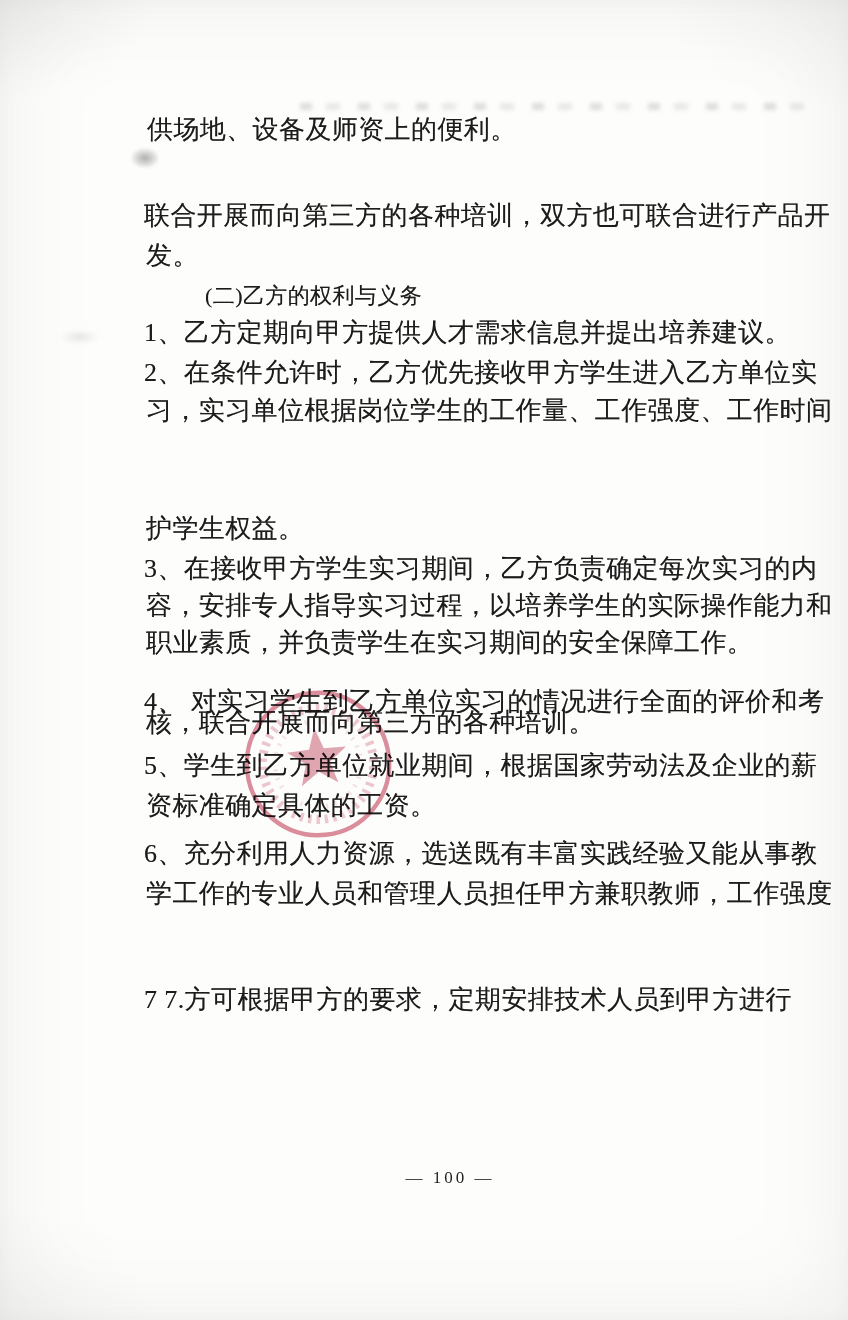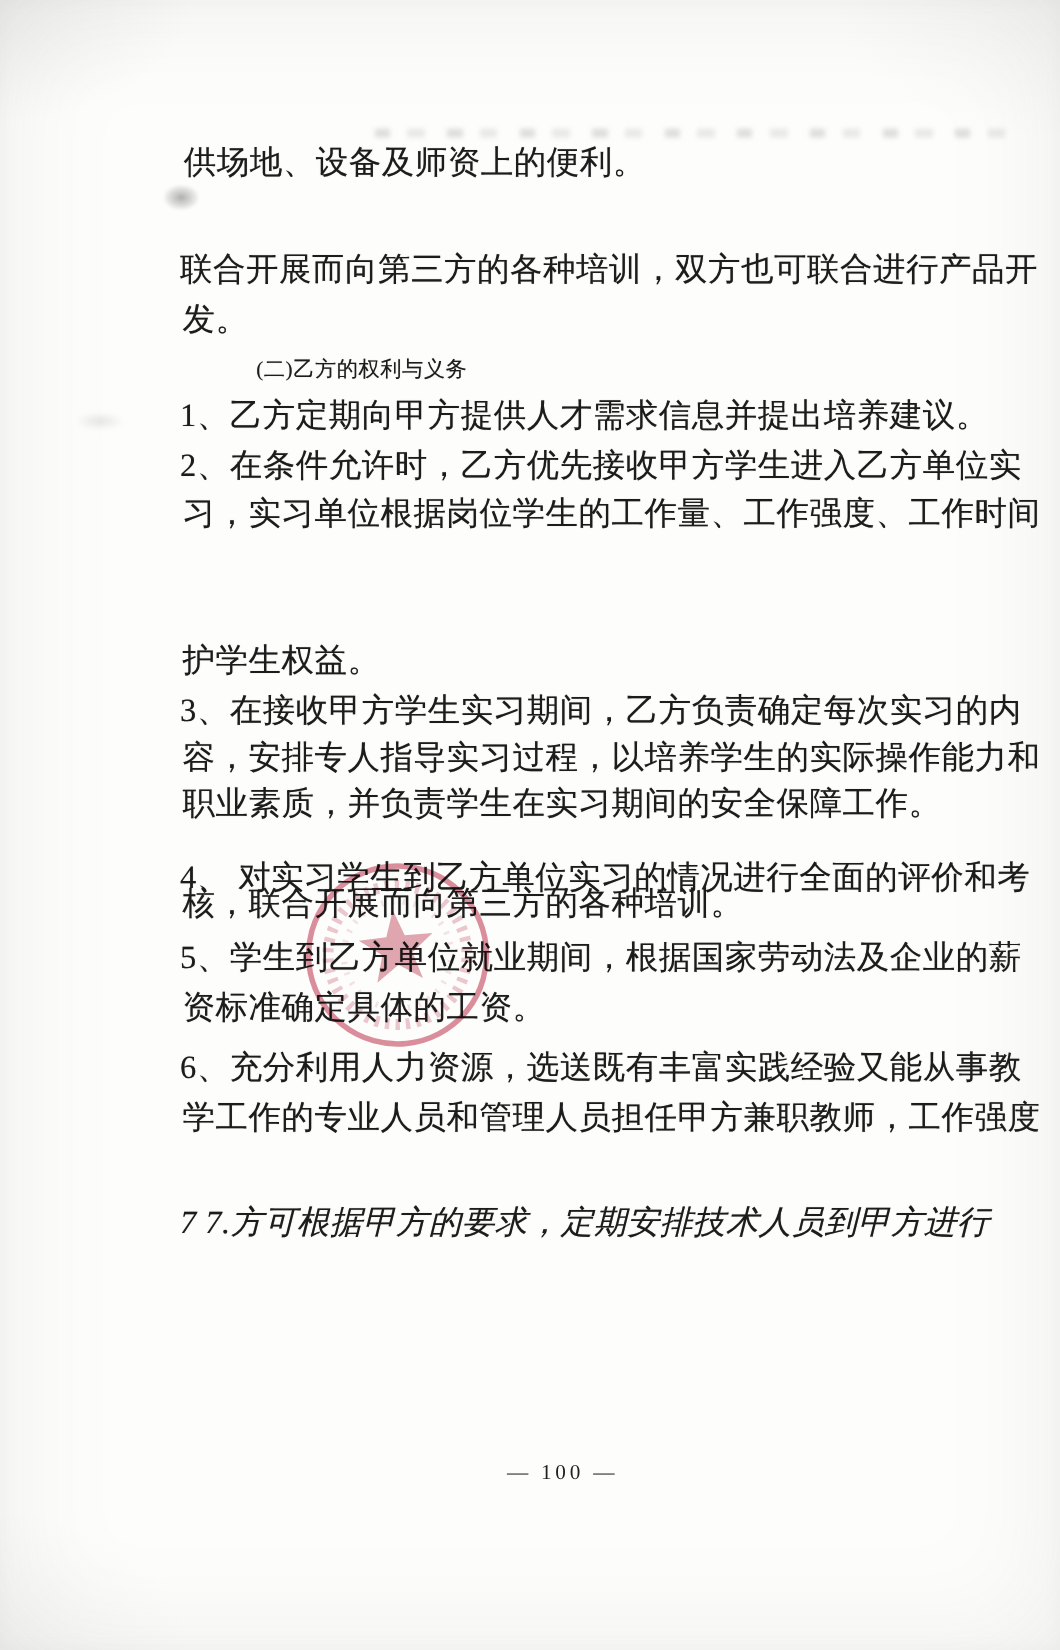--- a/index.html
+++ b/index.html
@@ -31,21 +31,21 @@
   .line {
     position: absolute;
     white-space: pre;
     font-size: 26px;
     letter-spacing: 0.4px;
     color: #1c1c1c;
     line-height: 28px;
     text-shadow: 0 0 0.6px rgba(40,40,40,0.55);
   }
   .heading {
-    font-size: 17px;
+    font-size: 22px;
   }
   .page-number {
     position: absolute;
     top: 1168px;
     left: 0;
     width: 900px;
     text-align: center;
     font-size: 17px;
     letter-spacing: 3px;
     color: #1f1f1f;
@@ -113,21 +113,21 @@
   <div class="line" style="top:515px; left:146px;">护学生权益。</div>
   <div class="line" style="top:555px; left:144px;">3、在接收甲方学生实习期间，乙方负责确定每次实习的内</div>
   <div class="line" style="top:592px; left:146px;">容，安排专人指导实习过程，以培养学生的实际操作能力和</div>
   <div class="line" style="top:629px; left:146px;">职业素质，并负责学生在实习期间的安全保障工作。</div>
   <div class="line" style="top:688px; left:144px;">4、 对实习学生到乙方单位实习的情况进行全面的评价和考</div>
   <div class="line" style="top:709px; left:146px;">核，联合开展而向第三方的各种培训。</div>
   <div class="line" style="top:752px; left:144px;">5、学生到乙方单位就业期间，根据国家劳动法及企业的薪</div>
   <div class="line" style="top:792px; left:146px;">资标准确定具体的工资。</div>
   <div class="line" style="top:840px; left:144px;">6、充分利用人力资源，选送既有丰富实践经验又能从事教</div>
   <div class="line" style="top:880px; left:146px;">学工作的专业人员和管理人员担任甲方兼职教师，工作强度</div>
-  <div class="line" style="top:964px; left:144px;font-style:italic;">7 7.方可根据甲方的要求，定期安排技术人员到甲方进行</div>
+  <div class="line" style="top:986px; left:144px;">7 7.方可根据甲方的要求，定期安排技术人员到甲方进行</div>
 
   <svg class="stamp" viewBox="0 0 160 160" xmlns="http://www.w3.org/2000/svg">
     <circle cx="80" cy="80" r="73" fill="none" stroke="#c9566b" stroke-width="4.5" opacity="0.78"></circle>
     <circle cx="80" cy="80" r="57" fill="none" stroke="#c9566b" stroke-width="9" stroke-dasharray="3.5 5" opacity="0.38"></circle>
     <polygon points="80,43 87.6,64.5 110.4,65.1 92.4,79 98.8,100.9 80,88 61.2,100.9 67.6,79 49.6,65.1 72.4,64.5" fill="#d4808f" opacity="0.82"></polygon>
     <circle cx="80" cy="80" r="44" fill="none" stroke="#d4808f" stroke-width="5" stroke-dasharray="2 7" opacity="0.25"></circle>
   </svg>
 
   <div class="page-number">— 100 —</div>
 

